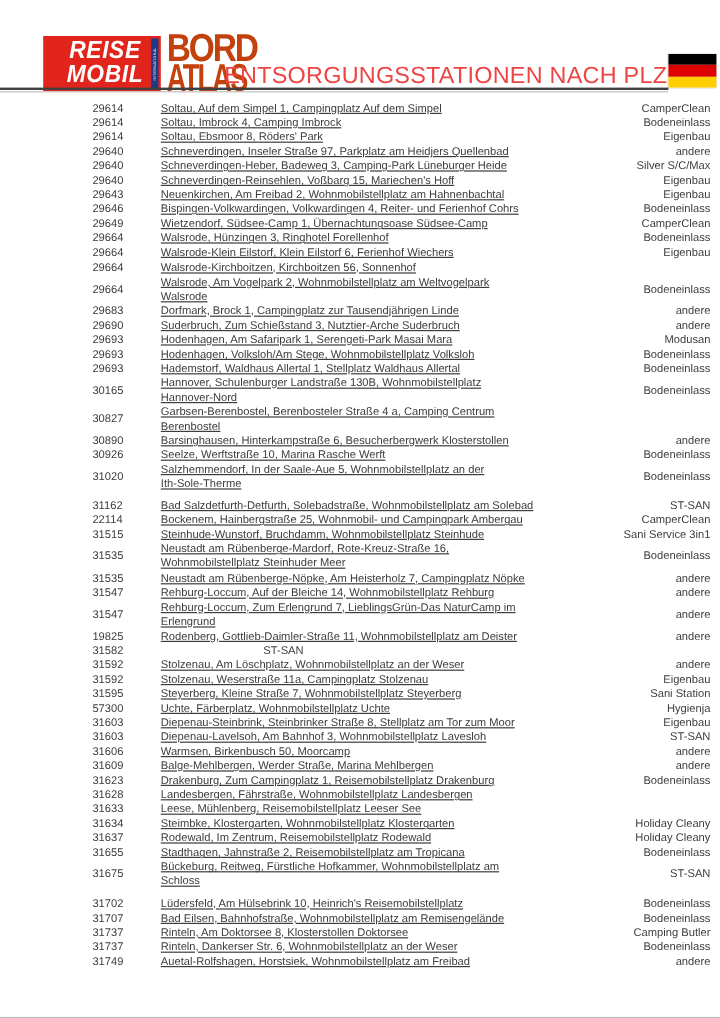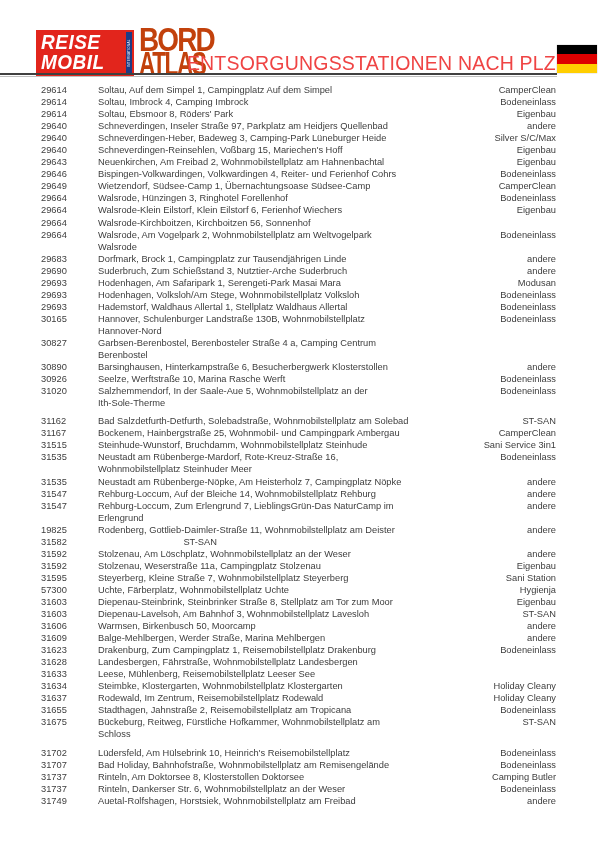--- a/index.html
+++ b/index.html
@@ -4,21 +4,21 @@
 <style>
   html,body{margin:0;padding:0;background:#888;}
   .page{
     position:relative;width:600px;height:848px;background:#ffffff;
     font-family:"Liberation Sans",sans-serif;overflow:hidden;margin:0 auto;
   }
   
   .logo-rm{
     position:absolute;left:36px;top:30px;width:98px;height:46px;
     color:#fff;font-style:italic;font-weight:bold;
-    display:flex;flex-direction:column;justify-content:center;
+    display:flex;flex-direction:column;justify-content:center;align-items:center;
   }
   .rm-line{font-size:19px;line-height:20px;padding-left:5px;letter-spacing:.5px;transform:scaleY(1.08);}
   .rm-strip{
     position:absolute;right:2px;top:2px;bottom:2px;width:6px;background:#1d3c85;
     color:#fff;font-style:normal;font-weight:normal;font-size:3px;line-height:6px;
     writing-mode:vertical-rl;transform:rotate(180deg);text-align:center;overflow:hidden;letter-spacing:.3px;
   }
   .logo-ba{position:absolute;left:139px;top:28px;color:#c2410c;font-weight:bold;}
   .ba1{display:block;font-size:31px;line-height:24px;letter-spacing:-2px;transform:scaleX(.9) scaleY(1.05);transform-origin:0 50%;}
   .ba2{display:block;font-size:31px;line-height:26px;letter-spacing:-2px;transform:scaleX(.73) scaleY(1.05);transform-origin:0 50%;}
@@ -28,24 +28,24 @@
   }
   .flag{position:absolute;left:557px;top:45px;width:40px;height:28px;display:flex;flex-direction:column;box-shadow:0 0 1px rgba(0,0,0,.4);}
   .flag div{flex:1;}
   .rule{position:absolute;left:0;top:73px;width:557px;height:2px;border-top:2px solid #404040;}
   .rule::after{content:"";position:absolute;left:0;right:0;top:1px;border-top:1px solid #bfbfbf;}
   
   .table{
     position:absolute;left:0;top:84px;width:600px;
     font-size:9.3px;line-height:12.05px;color:#3d3d3d;
   }
-  .row{display:flex;align-items:flex-start;}
+  .row{display:flex;align-items:center;padding-left:36px;}
   .row.gap{margin-top:6px;}
   .c-plz{flex:0 0 57px;padding-left:41px;box-sizing:content-box;white-space:pre;}
-  .c-desc{flex:0 0 339px;white-space:pre;}
+  .c-desc{flex:0 0 339px;white-space:pre;text-decoration:underline;}
   .c-type{flex:0 0 119px;margin-right:68px;text-align:right;white-space:pre;}
 </style>
 </head>
 <body>
 
 <div class="page">
 
   <div class="logo-rm" style="background: rgb(226, 37, 28);">
     <div class="rm-line">REISE</div>
     <div class="rm-line">MOBIL</div>
@@ -210,21 +210,21 @@
     <div class="c-type">Bodeneinlass</div>
   </div>
 
   <div class="row gap">
     <div class="c-plz">31162</div>
     <div class="c-desc">Bad Salzdetfurth-Detfurth, Solebadstraße, Wohnmobilstellplatz am Solebad</div>
     <div class="c-type">ST-SAN</div>
   </div>
 
   <div class="row">
-    <div class="c-plz">31167</div>
+    <div class="c-plz">22114</div>
     <div class="c-desc">Bockenem, Hainbergstraße 25, Wohnmobil- und Campingpark Ambergau</div>
     <div class="c-type">CamperClean</div>
   </div>
 
   <div class="row">
     <div class="c-plz">31515</div>
     <div class="c-desc">Steinhude-Wunstorf, Bruchdamm, Wohnmobilstellplatz Steinhude</div>
     <div class="c-type">Sani Service 3in1</div>
   </div>
 
@@ -357,21 +357,21 @@
   </div>
 
   <div class="row gap">
     <div class="c-plz">31702</div>
     <div class="c-desc">Lüdersfeld, Am Hülsebrink 10, Heinrich's Reisemobilstellplatz</div>
     <div class="c-type">Bodeneinlass</div>
   </div>
 
   <div class="row">
     <div class="c-plz">31707</div>
-    <div class="c-desc">Bad Holiday, Bahnhofstraße, Wohnmobilstellplatz am Remisengelände</div>
+    <div class="c-desc">Bad Eilsen, Bahnhofstraße, Wohnmobilstellplatz am Remisengelände</div>
     <div class="c-type">Bodeneinlass</div>
   </div>
 
   <div class="row">
     <div class="c-plz">31737</div>
     <div class="c-desc">Rinteln, Am Doktorsee 8, Klosterstollen Doktorsee</div>
     <div class="c-type">Camping Butler</div>
   </div>
 
   <div class="row">

